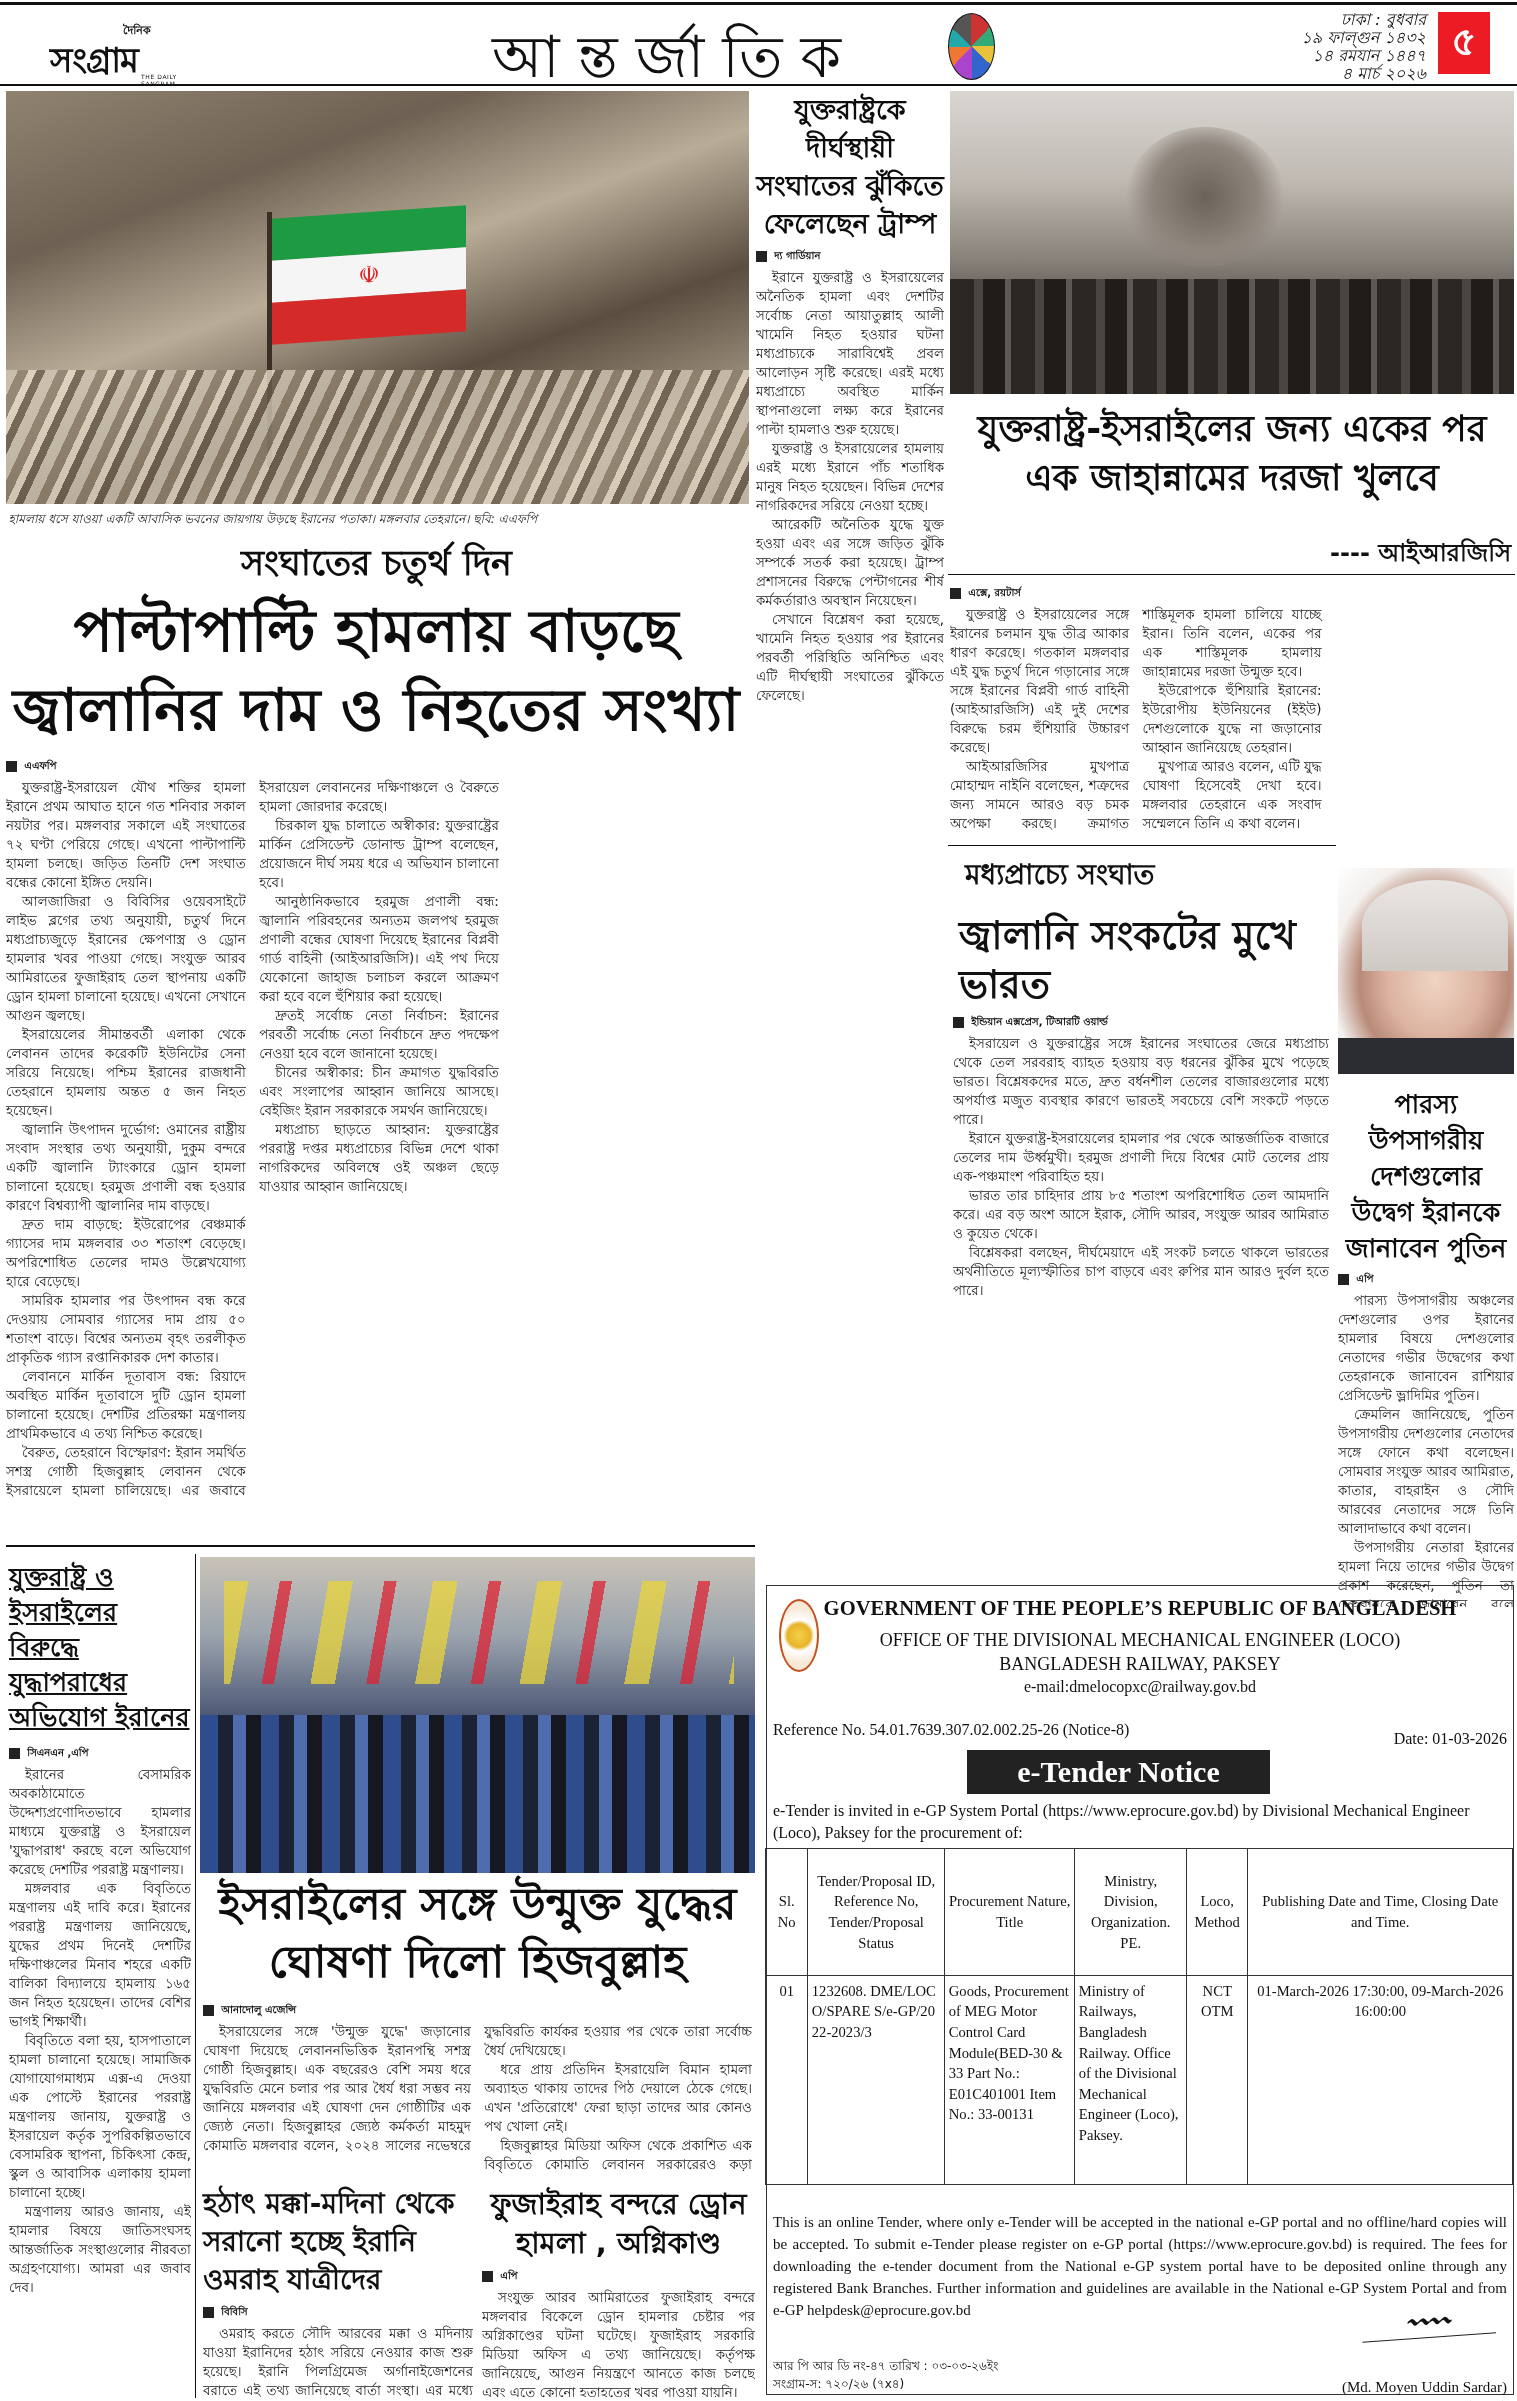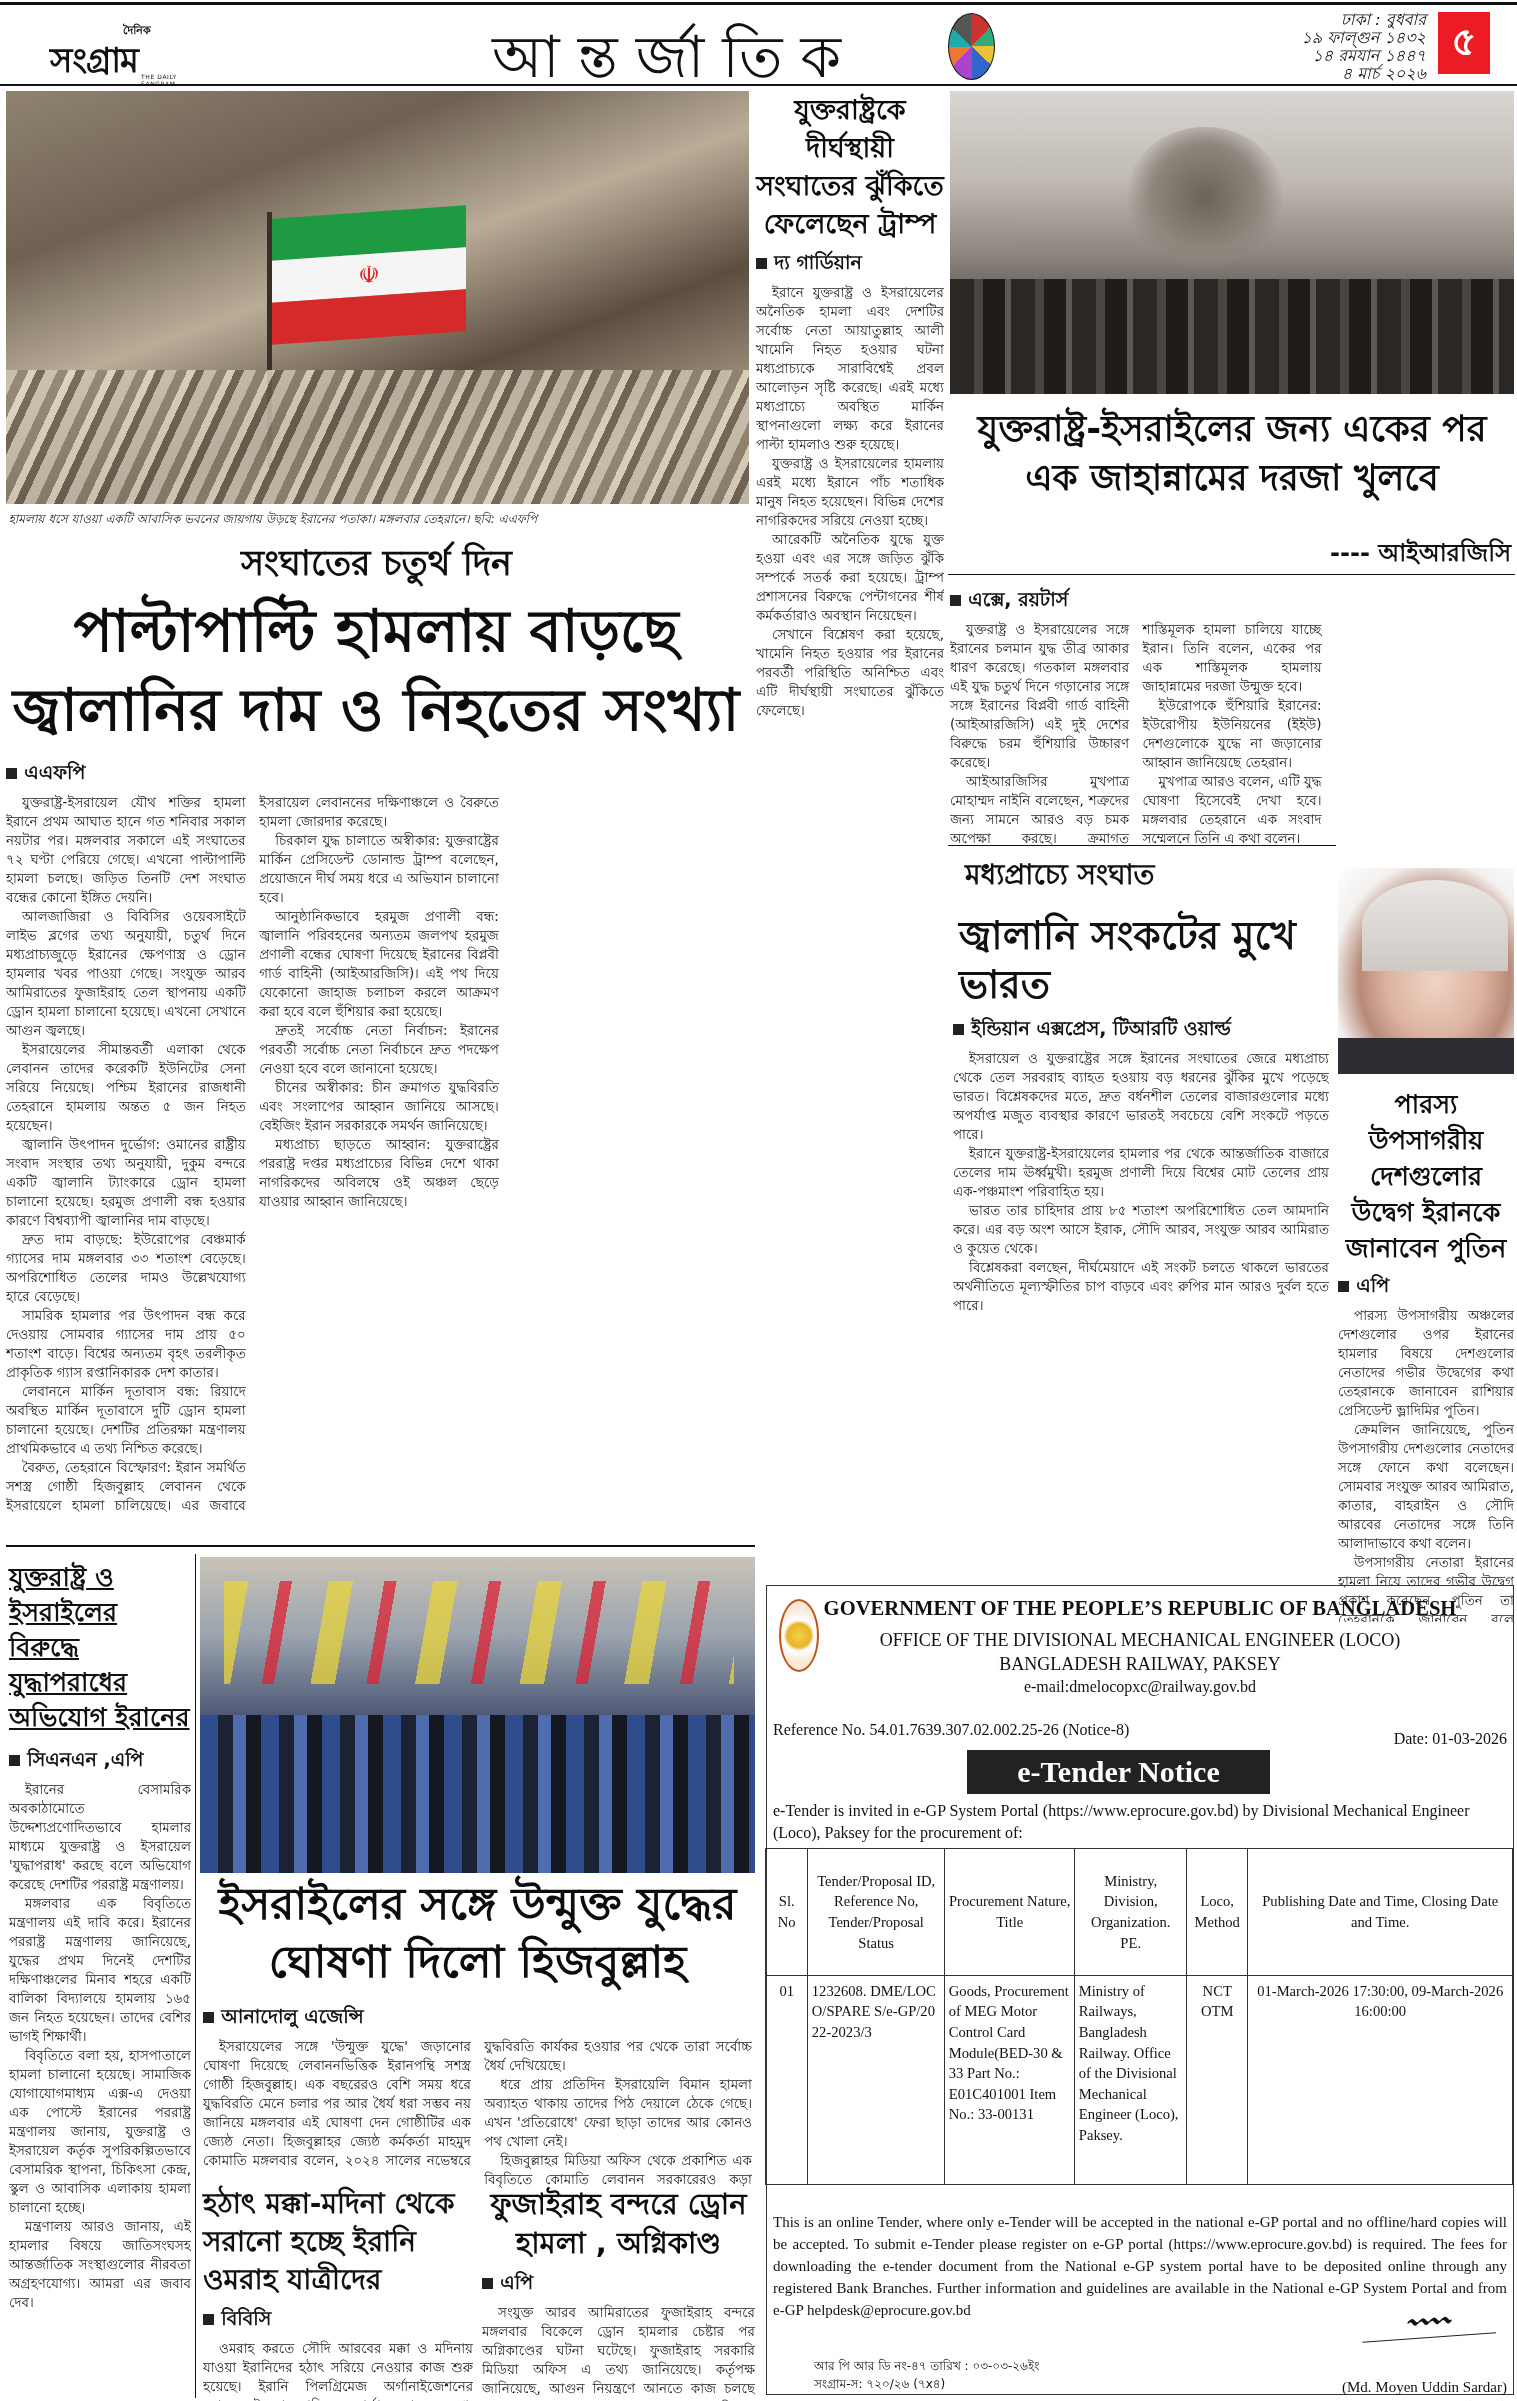--- a/index.html
+++ b/index.html
@@ -2,21 +2,21 @@
 <html style="font-size:9.7px"><head>
 <meta charset="utf-8">
 <style>
   * { box-sizing: border-box; margin: 0; padding: 0; }
   html, body { width: 1517px; height: 2401px; background: #fff; overflow: hidden; }
   body { font-family: "DejaVu Sans", sans-serif; color: #111; position: relative; }
   .abs { position: absolute; }
   .rule { position: absolute; background: #111; }
   .body-text { font-size: 13.4px; line-height: 19px; text-align: justify; color: #1a1a1a; overflow: hidden; }
   .body-text p { text-indent: 1.2em; }
-  .byline { font-size: 19px; font-weight: bold; display: flex; align-items: center; gap: 7.3px; margin: 4.9px 0 3.6px; }
+  .byline { font-size: 10px; font-weight: bold; display: flex; align-items: center; gap: 7.3px; margin: 4.9px 0 3.6px; }
   .byline .sq { width: 11px; height: 11px; background: #222; display: inline-block; }
   .headline { font-weight: bold; text-align: center; color: #0d0d0d; line-height: 1.18; }
   .photo { position: absolute; overflow: hidden; }
   .caption { font-size: 12px; font-style: italic; color: #222; }
   
   .logo-small { font-size: 11px; font-weight: bold; }
   .logo-main { font-size: 34px; font-weight: bold; font-family: "DejaVu Serif", serif; letter-spacing: -1.2px; }
   .logo-en { font-size: 6px; letter-spacing: 0.6px; }
   .section-title { font-size: 58px; font-weight: normal; letter-spacing: 18px; font-family: "DejaVu Serif", serif; }
   .datebox { font-size: 16px; font-style: italic; text-align: right; line-height: 18px; }
@@ -246,18 +246,18 @@
     </table>
   </div>
 
   <div style="position:absolute;left:6px;top:625px;width:734px;font-size:15px;line-height:22px;text-align:justify;">This is an online Tender, where only e-Tender will be accepted in the national e-GP portal and no offline/hard copies will be accepted. To submit e-Tender please register on e-GP portal (https://www.eprocure.gov.bd) is required. The fees for downloading the e-tender document from the National e-GP system portal have to be deposited online through any registered Bank Branches. Further information and guidelines are available in the National e-GP System Portal and from e-GP helpdesk@eprocure.gov.bd</div>
   <div style="position:absolute;right:18px;top:716px;width:134px;height:36px;border-bottom:1.2px solid #222;transform:rotate(-4deg);font-style:italic;font-size:22px;text-align:center;">〰〰</div>
   <div style="position:absolute;right:6px;top:753px;width:261px;text-align:right;font-size:15px;line-height:19.4px;margin-top:39px;">
     <div>(Md. Moyen Uddin Sardar)</div>
     <div>Divisional Mechanical Engineer (Loco)</div>
     <div>Bangladesh Railway, Paksey</div>
   </div>
-  <div style="position:absolute;left:6px;top:771px;font-size:12px;line-height:18px;font-family:'DejaVu Sans',sans-serif;margin-left:41px;">
+  <div style="position:absolute;left:6px;top:771px;font-size:12px;line-height:18px;font-family:'DejaVu Sans',sans-serif;">
     <div>আর পি আর ডি নং-৪৭ তারিখ : ০৩-০৩-২৬ইং</div>
     <div>সংগ্রাম-স: ৭২০/২৬ (৭x৪)</div>
   </div>
 </div>
 
 
 </body></html>

